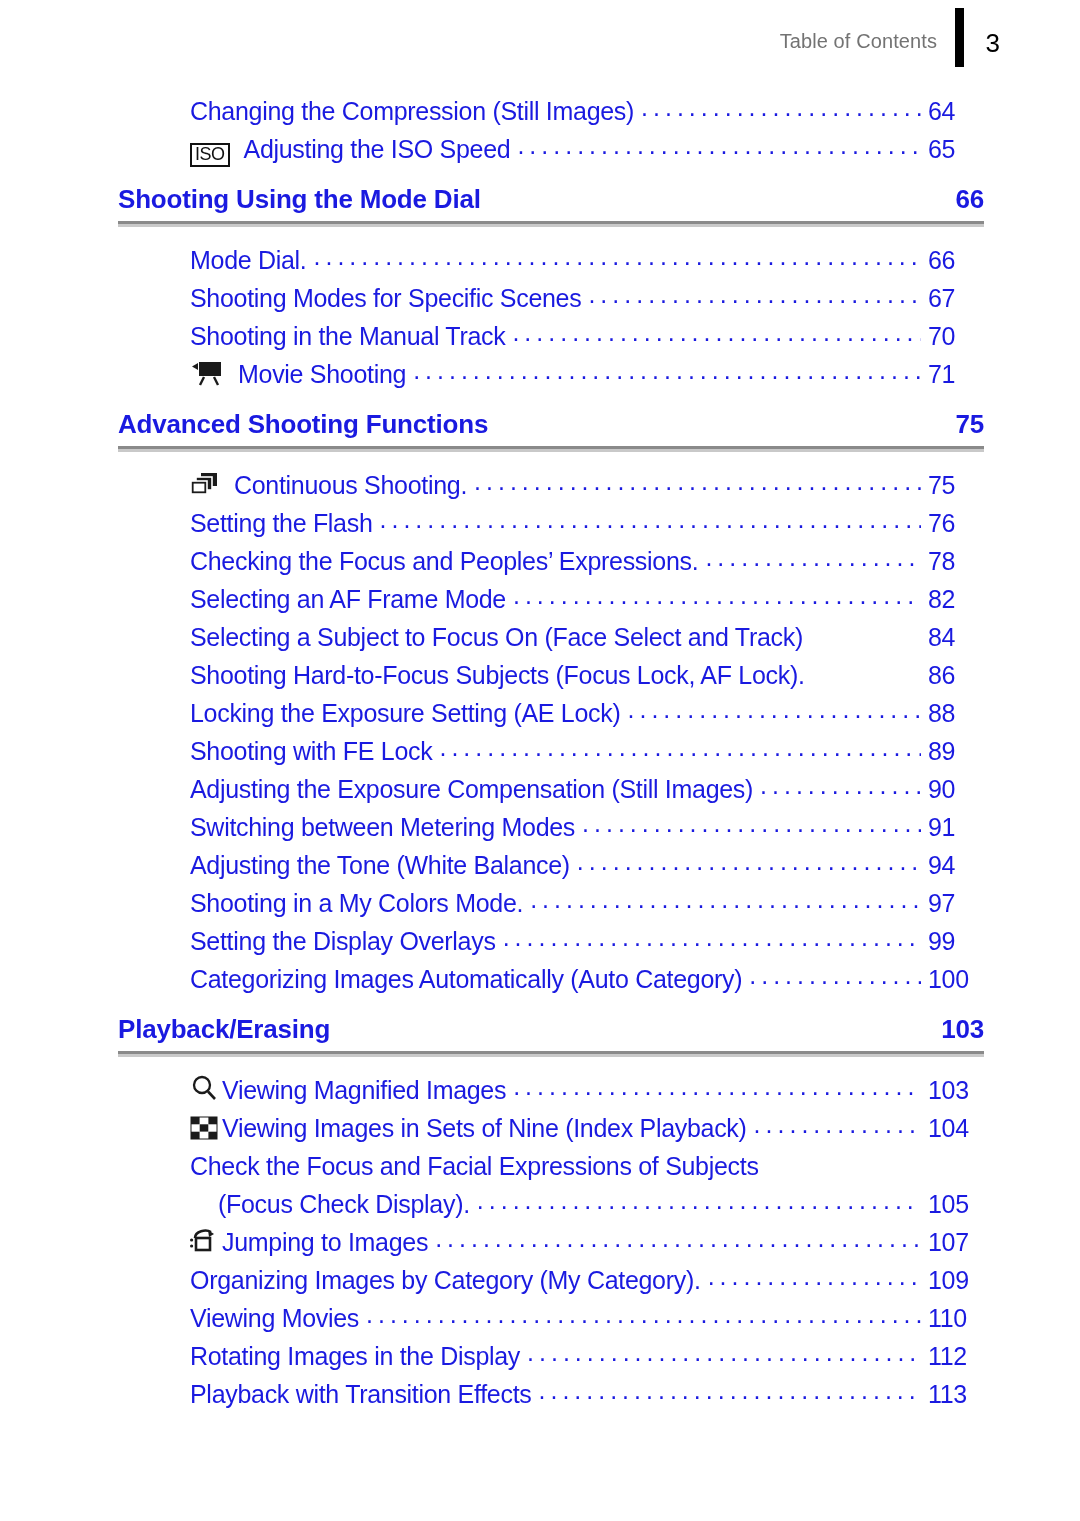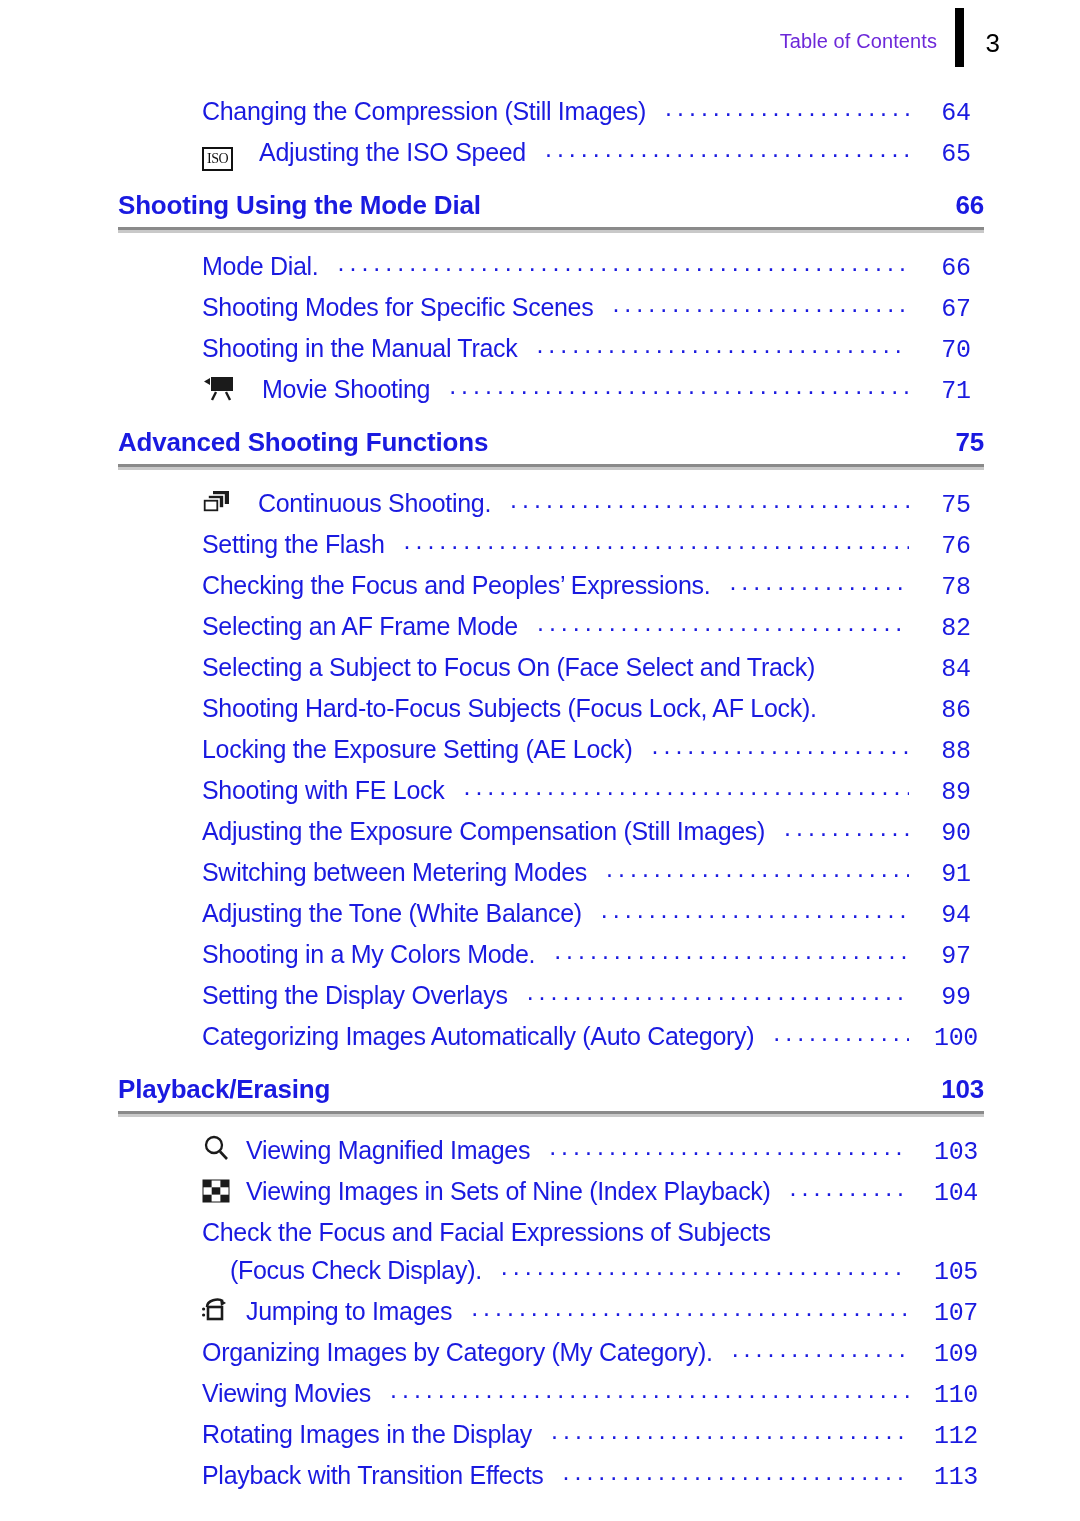--- a/index.html
+++ b/index.html
@@ -22,21 +22,21 @@
     top: 0;
     left: 0;
     width: 1080px;
     height: 80px;
   }
   .runhead-title {
     position: absolute;
     right: 143px;
     top: 30px;
     font-size: 20px;
-    color: #6d28d9;
+    color: #737373;
     white-space: nowrap;
     letter-spacing: 0.1px;
   }
   .runhead-rule {
     position: absolute;
     right: 116px;
     top: 8px;
     width: 9px;
     height: 59px;
     background: #000000;
@@ -82,21 +82,20 @@
 
   
   .entry {
     display: flex;
     align-items: baseline;
     font-size: 25px;
     line-height: 38px;
     color: #1a1ae0;
     letter-spacing: -0.3px;
     white-space: nowrap;
-    gap: 12px;
   }
   .entry-indent { width: 72px; flex: 0 0 72px; }
   .entry.sub .entry-indent { width: 100px; flex: 0 0 100px; }
 
   .entry-icon {
     flex: 0 0 auto;
     display: inline-flex;
     align-items: center;
     justify-content: center;
     margin-right: 4px;
@@ -114,31 +113,30 @@
     color: #1a1ae0;
     font-size: 25px;
     letter-spacing: 5.0px;
   }
   .entry-leader::after {
     content: "......................................................................................................";
   }
   .entry-leader.none::after { content: ""; }
   .entry-page {
     flex: 0 0 auto;
-    text-align: center;
+    text-align: left;
     min-width: 56px;
-    font-family: Liberation Mono, monospace;
   }
 
   
   .ico-iso {
     border: 2.5px solid #111;
     padding: 0px 3px 1px 3px;
-    font-family: Liberation Serif, serif;
-    font-size: 14px;
+    font-family: Liberation Sans, sans-serif;
+    font-size: 18px;
     line-height: 19px;
     font-weight: 400;
     color: #111;
     letter-spacing: -0.5px;
     position: relative;
     top: -1px;
   }
   .ico-movie { width: 34px; height: 26px; }
   .ico-burst { width: 30px; height: 26px; }
   .ico-mag   { width: 28px; height: 28px; }

